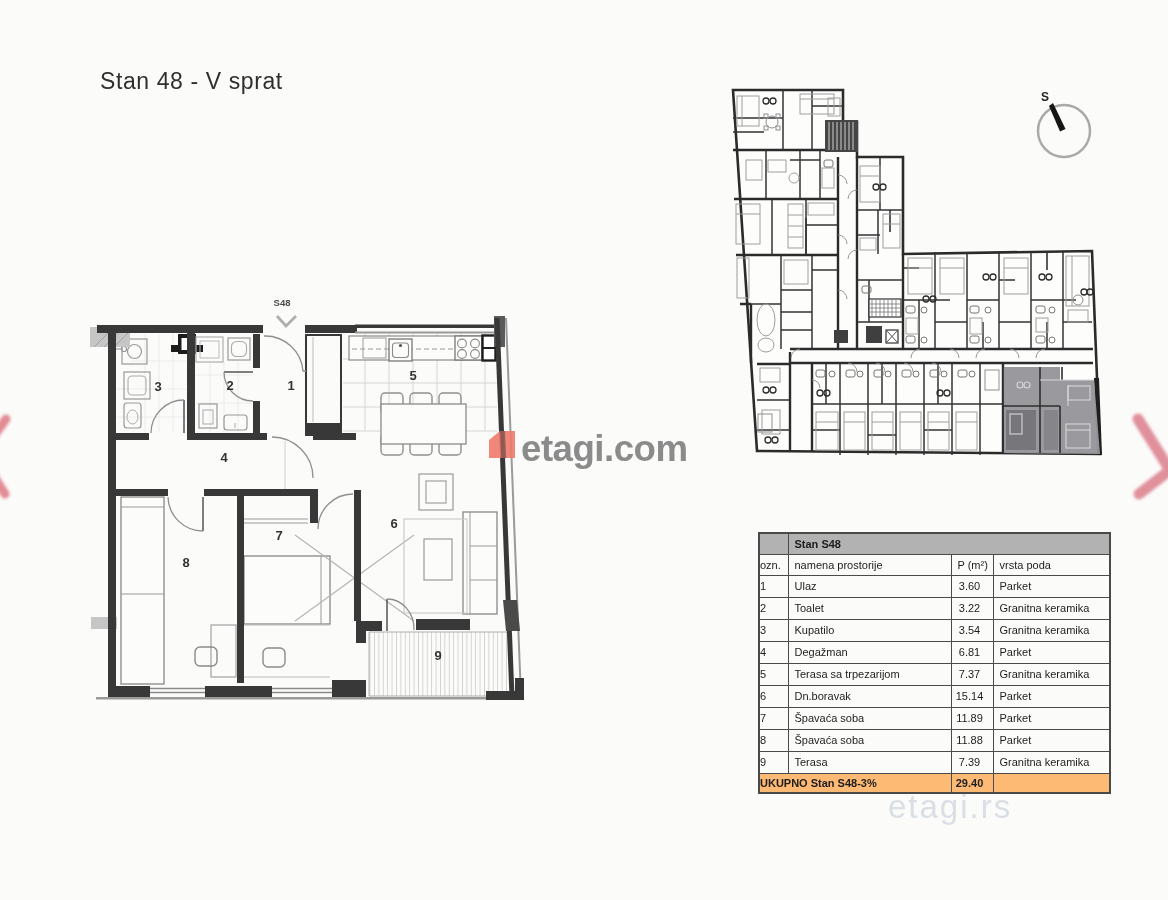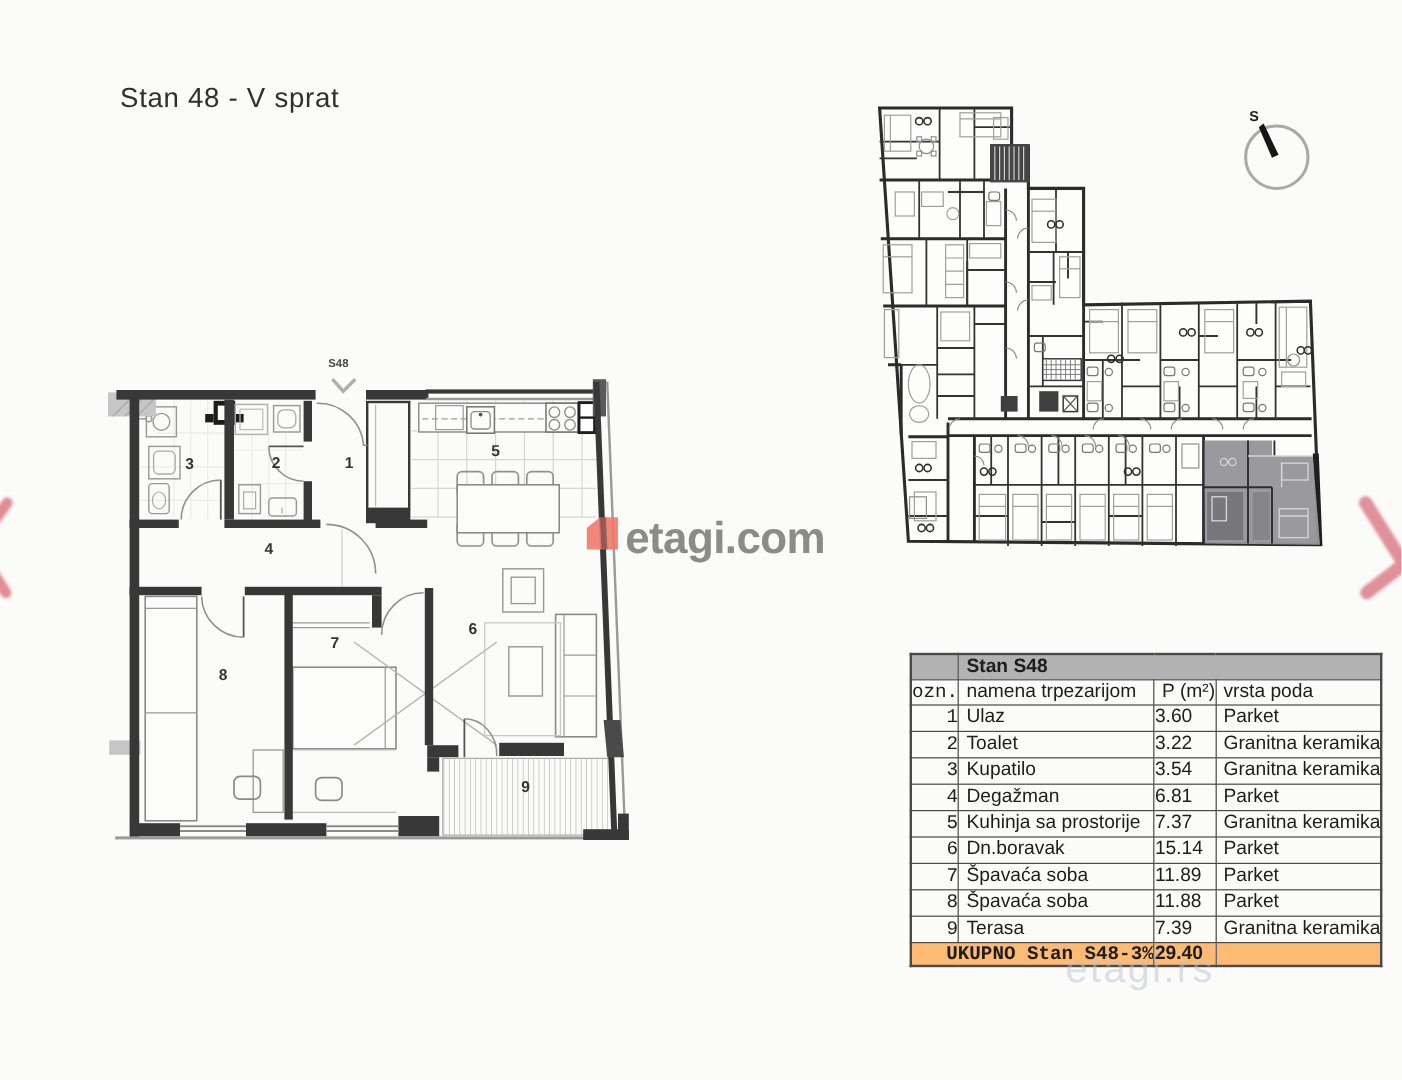--- a/index.html
+++ b/index.html
@@ -1,24 +1,24 @@
 <!DOCTYPE html>
 <html><head>
 <meta charset="utf-8">
 <style>
 html,body{margin:0;padding:0;}
 body{width:1168px;height:900px;background:#fbfbfa;font-family:"Liberation Sans",sans-serif;position:relative;overflow:hidden;}
 .title{position:absolute;left:100px;top:68px;font-size:23px;color:#2f2f2f;letter-spacing:0.6px;}
 .etagi{position:absolute;left:521px;top:428px;font-size:37px;color:#8b8b8b;letter-spacing:-0.5px;font-weight:600;transform:scale(0.99,1);transform-origin:left top;}
 .wm2{position:absolute;left:888px;top:788px;font-size:33px;color:rgba(185,196,208,0.5);letter-spacing:2px;font-weight:normal;}
-table.t{position:absolute;left:758px;top:544px;border-collapse:collapse;table-layout:fixed;font-size:16px;color:#1d1d1d;padding-left:46px;}
+table.t{position:absolute;left:758px;top:532px;border-collapse:collapse;table-layout:fixed;font-size:11px;color:#1d1d1d;padding-left:46px;}
 table.t td{border:1px solid #4a4a4a;padding:0 0 0 6px;overflow:hidden;white-space:nowrap;}
 table.t{border:2px solid #4a4a4a;}
-table.t td.c{text-align:right;padding:0;font-family:Liberation Mono, monospace;}
-table.t td.r{text-align:left;padding:0 5px 0 0;}
+table.t td.c{text-align:left;padding:0;}
+table.t td.r{text-align:center;padding:0 5px 0 0;}
 </style>
 </head>
 <body>
 
 <div class="title">Stan 48 - V sprat</div>
 <svg width="1168" height="900" viewBox="0 0 1168 900" style="position:absolute;left:0;top:0">
 <defs>
 <pattern id="hatchv" width="4.4" height="8" patternUnits="userSpaceOnUse">
 <line x1="0" y1="0" x2="0" y2="8" stroke="#b7b7b7" stroke-width="1.1"></line>
 </pattern>
@@ -455,21 +455,21 @@
       <col style="width:42px">
       <col style="width:117px">
     </colgroup>
 <tbody>
       <tr style="height:21px;background:#b2b2b2">
         <td></td>
         <td colspan="3"><b>Stan S48</b></td>
       </tr>
 <tr style="height:21px">
         <td class="c">ozn.</td>
-        <td>namena trpezarijom</td>
+        <td>namena prostorije</td>
         <td>P (m²)</td>
         <td>vrsta poda</td>
       </tr>
 <tr style="height:22px">
         <td class="c">1</td>
         <td>Ulaz</td>
         <td class="r">3.60</td>
         <td>Parket</td>
       </tr>
 <tr style="height:22px">
@@ -485,21 +485,21 @@
         <td>Granitna keramika</td>
       </tr>
 <tr style="height:22px">
         <td class="c">4</td>
         <td>Degažman</td>
         <td class="r">6.81</td>
         <td>Parket</td>
       </tr>
 <tr style="height:22px">
         <td class="c">5</td>
-        <td>Kuhinja sa prostorije</td>
+        <td>Terasa sa trpezarijom</td>
         <td class="r">7.37</td>
         <td>Granitna keramika</td>
       </tr>
 <tr style="height:22px">
         <td class="c">6</td>
         <td>Dn.boravak</td>
         <td class="r">15.14</td>
         <td>Parket</td>
       </tr>
 <tr style="height:22px">

